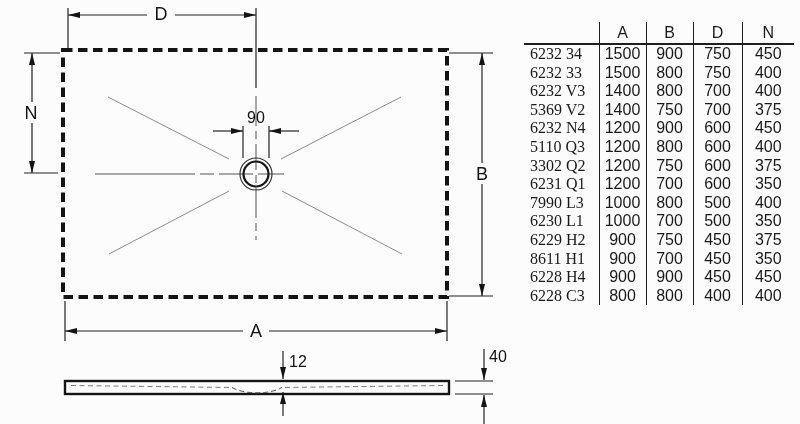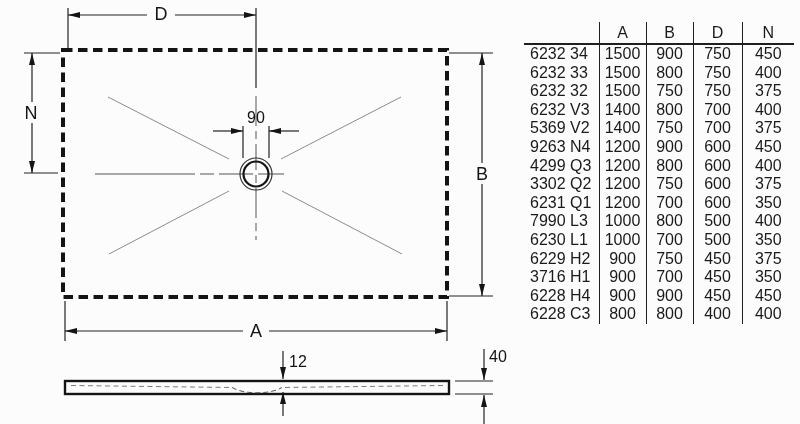--- a/index.html
+++ b/index.html
@@ -4,21 +4,21 @@
 <style>
   html,body{margin:0;padding:0;}
   body{background:#e8e8e8;font-family:"Liberation Sans",sans-serif;}
   .stage{position:relative;width:800px;height:424px;background:#fcfcfc;overflow:hidden;}
   svg text{font-family:"Liberation Sans",sans-serif;fill:#141414;}
   .dim-table{position:absolute;left:524px;top:22px;border-collapse:collapse;table-layout:fixed;
              font-family:"Liberation Sans",sans-serif;font-size:16px;color:#1a1a1a;}
   .dim-table th,.dim-table td{padding:0;height:18.6px;line-height:18.6px;font-weight:normal;
              white-space:nowrap;text-align:center;overflow:hidden;}
   .dim-table thead th{height:21px;line-height:21px;border-bottom:2px solid #1f1f1f;}
-  .dim-table .model{text-align:left;padding-left:6px;}
+  .dim-table .model{text-align:left;padding-left:6px;font-family:Liberation Serif, serif;}
   .dim-table .vline{border-left:1.6px solid #1f1f1f;}
 </style>
 </head>
 <body>
 
 <div class="stage">
 
   <svg width="520" height="424" viewBox="0 0 520 424">
     <defs>
       <marker id="ae" markerUnits="userSpaceOnUse" markerWidth="14" markerHeight="8" refX="12.5" refY="4" orient="auto">
@@ -142,55 +142,48 @@
         </tr>
 
         <tr>
           <td class="model">6232 33</td>
           <td class="vline">1500</td>
           <td class="vline">800</td>
           <td class="vline">750</td>
           <td class="vline">400</td>
         </tr>
 
-        <tr>
-          <td class="model">6232 32</td>
-          <td class="vline">1500</td>
-          <td class="vline">750</td>
-          <td class="vline">750</td>
-          <td class="vline">375</td>
-        </tr>
 
 
         <tr>
           <td class="model">6232 V3</td>
           <td class="vline">1400</td>
           <td class="vline">800</td>
           <td class="vline">700</td>
           <td class="vline">400</td>
         </tr>
 
         <tr>
           <td class="model">5369 V2</td>
           <td class="vline">1400</td>
           <td class="vline">750</td>
           <td class="vline">700</td>
           <td class="vline">375</td>
         </tr>
 
         <tr>
-          <td class="model">9263 N4</td>
-          <td class="vline">1200</td>
-          <td class="vline">900</td>
-          <td class="vline">600</td>
-          <td class="vline">450</td>
-        </tr>
-
-        <tr>
-          <td class="model">4299 Q3</td>
+          <td class="model">6232 N4</td>
+          <td class="vline">1200</td>
+          <td class="vline">900</td>
+          <td class="vline">600</td>
+          <td class="vline">450</td>
+        </tr>
+
+        <tr>
+          <td class="model">5110 Q3</td>
           <td class="vline">1200</td>
           <td class="vline">800</td>
           <td class="vline">600</td>
           <td class="vline">400</td>
         </tr>
 
         <tr>
           <td class="model">3302 Q2</td>
           <td class="vline">1200</td>
           <td class="vline">750</td>
@@ -225,21 +218,21 @@
 
         <tr>
           <td class="model">6229 H2</td>
           <td class="vline">900</td>
           <td class="vline">750</td>
           <td class="vline">450</td>
           <td class="vline">375</td>
         </tr>
 
         <tr>
-          <td class="model">3716 H1</td>
+          <td class="model">8611 H1</td>
           <td class="vline">900</td>
           <td class="vline">700</td>
           <td class="vline">450</td>
           <td class="vline">350</td>
         </tr>
 
 
         <tr>
           <td class="model">6228 H4</td>
           <td class="vline">900</td>

